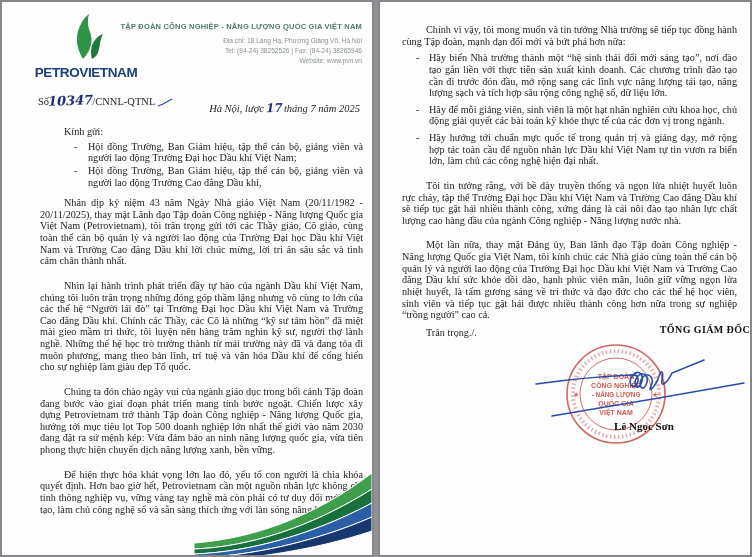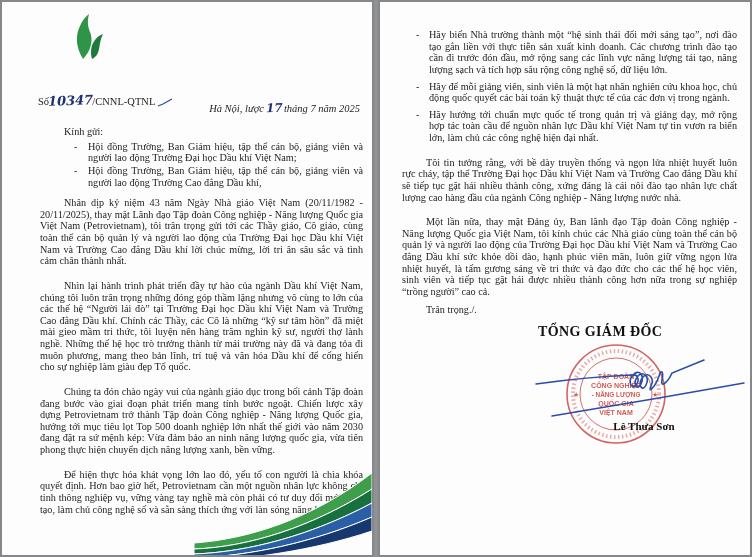--- a/index.html
+++ b/index.html
@@ -57,21 +57,21 @@
 
   .bullet{display:flex;margin:5px 0 0 14px;}
   .bullet .marker{width:13px;flex:0 0 13px;}
   .bullet .btext{flex:1;text-align:justify;font-family:Liberation Serif, serif;}
 
   .closing{text-indent:24px;margin-top:6px;}
 
   
   .sig-block{position:absolute;left:158px;top:322px;width:212px;}
   .sig-title{
-    text-align:left;font-weight:bold;font-size:14px;color:#101010;letter-spacing:0.4px;
+    text-align:right;font-weight:bold;font-size:10px;color:#101010;letter-spacing:0.4px;
   }
   .stamp{position:absolute;left:26px;top:18px;}
   .signature-svg{position:absolute;left:-6px;top:26px;}
   .sig-name{
     position:absolute;left:0;top:96px;width:100%;text-align:center;
     font-weight:bold;font-size:11px;color:#101010;
   }
 
   
   .swoosh{position:absolute;right:0;bottom:0;}
@@ -79,22 +79,31 @@
 </head>
 <body>
 
 <div class="page" id="left-page">
 
   <div class="logo-block">
     <svg width="40" height="46" viewBox="0 0 40 46">
       <path d="M17,45 C10,34 9,22 14,12 C16,7 19,3 23,0 C21,8 22,13 24,18 C27,25 26,36 17,45 Z" fill="#2f9447"></path>
       <path d="M26,45 C24,38 25,31 29,26 C31,23 34,21 37,20 C34,26 34,31 33,35 C32,40 30,43 26,45 Z" fill="#1d7a38"></path>
     </svg>
+    <div class="logo-brand">PETROVIETNAM</div>
   </div>
 
+  <div class="header-block">
+    <div class="org-name">TẬP ĐOÀN CÔNG NGHIỆP - NĂNG LƯỢNG QUỐC GIA VIỆT NAM</div>
+    <div class="header-contact">
+      <div>Địa chỉ: 18 Láng Hạ, Phường Giảng Võ, Hà Nội</div>
+      <div>Tel: (84-24) 38252526 | Fax: (84-24) 38265946</div>
+      <div>Website: www.pvn.vn</div>
+    </div>
+  </div>
 
   <div class="ref-line">
     <span>Số</span><span class="handwriting">10347</span><span>/CNNL-QTNL</span><svg class="tick" width="16" height="10" viewBox="0 0 16 10">
         <path d="M1,8 L6,6 L15,1" stroke="#2b4da8" stroke-width="1.3" fill="none"></path>
       </svg>
   </div>
 
   <div class="date-line">
     <span>Hà Nội, lược</span>
     <span class="handwriting">17</span>
@@ -123,28 +132,29 @@
     <path d="M0,76 C55,72 118,52 178,6 L178,22 C118,60 55,80 0,82 Z" fill="#3f9e4c" stroke="#ffffff" stroke-width="1"></path>
     <path d="M0,82 C55,80 118,60 178,22 L178,36 C118,68 55,85 0,87 Z" fill="#17703e" stroke="#ffffff" stroke-width="1"></path>
     <path d="M0,87 C55,85 118,68 178,36 L178,50 C118,76 55,89 0,91 Z" fill="#2a5fa5" stroke="#ffffff" stroke-width="1"></path>
     <path d="M0,91 C55,89 118,76 178,50 L178,64 C118,84 55,92 0,95 Z" fill="#16386e" stroke="#ffffff" stroke-width="1"></path>
   </svg>
 </div>
 
 <div class="page" id="right-page">
 
   <div class="body-block">
+    <div class="para" style="margin-top:0;">Chính vì vậy, tôi mong muốn và tin tưởng Nhà trường sẽ tiếp tục đồng hành cùng Tập đoàn, mạnh dạn đổi mới và bứt phá hơn nữa:</div>
 
     <div class="bullet">
       <span class="marker">-</span>
       <span class="btext">Hãy biến Nhà trường thành một “hệ sinh thái đổi mới sáng tạo”, nơi đào tạo gắn liền với thực tiễn sản xuất kinh doanh. Các chương trình đào tạo cần đi trước đón đầu, mở rộng sang các lĩnh vực năng lượng tái tạo, năng lượng sạch và tích hợp sâu rộng công nghệ số, dữ liệu lớn.</span>
     </div>
     <div class="bullet">
       <span class="marker">-</span>
-      <span class="btext">Hãy để mỗi giảng viên, sinh viên là một hạt nhân nghiên cứu khoa học, chủ động quốc quyết các bài toán kỹ thuật thực tế của các đơn vị trong ngành.</span>
+      <span class="btext">Hãy để mỗi giảng viên, sinh viên là một hạt nhân nghiên cứu khoa học, chủ động giải quyết các bài toán kỹ khỏe thực tế của các đơn vị trong ngành.</span>
     </div>
     <div class="bullet">
       <span class="marker">-</span>
       <span class="btext">Hãy hướng tới chuẩn mực quốc tế trong quản trị và giảng dạy, mở rộng hợp tác toàn cầu để nguồn nhân lực Dầu khí Việt Nam tự tin vươn ra biển lớn, làm chủ các công nghệ hiện đại nhất.</span>
     </div>
 
     <div class="para">Tôi tin tưởng rằng, với bề dày truyền thống và ngọn lửa nhiệt huyết luôn rực cháy, tập thể Trường Đại học Dầu khí Việt Nam và Trường Cao đẳng Dầu khí sẽ tiếp tục gặt hái nhiều thành công, xứng đáng là cái nôi đào tạo nhân lực chất lượng cao hàng đầu của ngành Công nghiệp - Năng lượng nước nhà.</div>
     <div class="para">Một lần nữa, thay mặt Đảng ủy, Ban lãnh đạo Tập đoàn Công nghiệp - Năng lượng Quốc gia Việt Nam, tôi kính chúc các Nhà giáo cùng toàn thể cán bộ quản lý và người lao động của Trường Đại học Dầu khí Việt Nam và Trường Cao đẳng Dầu khí sức khỏe dồi dào, hạnh phúc viên mãn, luôn giữ vững ngọn lửa nhiệt huyết, là tấm gương sáng về tri thức và đạo đức cho các thế hệ học viên, sinh viên và tiếp tục gặt hái được nhiều thành công hơn nữa trong sự nghiệp “trồng người” cao cả.</div>
     <div class="closing">Trân trọng./.</div>
   </div>
@@ -166,15 +176,15 @@
         <text x="52" y="73" font-size="7">VIỆT NAM</text>
       </g>
     </svg>
 
     <svg class="signature-svg" width="220" height="84" viewBox="0 0 220 84">
       <path d="M4,34 C40,29 75,26 100,25" stroke="#2b4da8" stroke-width="1.6" fill="none" stroke-linecap="round"></path>
       <path d="M100,25 C106,24 108,30 104,35 C100,40 95,32 101,25 C107,18 113,26 109,34 C105,42 100,33 106,26 C111,20 118,27 114,35 C110,43 105,34 111,27 C116,21 123,28 119,36 C115,44 123,38 127,26 C129,19 132,21 130,30 C128,39 136,32 140,23 L172,10" stroke="#2b4da8" stroke-width="1.6" fill="none" stroke-linecap="round"></path>
       <path d="M20,66 C80,56 150,44 212,33" stroke="#2b4da8" stroke-width="1.5" fill="none" stroke-linecap="round"></path>
     </svg>
 
-    <div class="sig-name">Lê Thưa Sơn</div>
+    <div class="sig-name">Lê Ngọc Sơn</div>
   </div>
 </div>
 
 </body></html>

